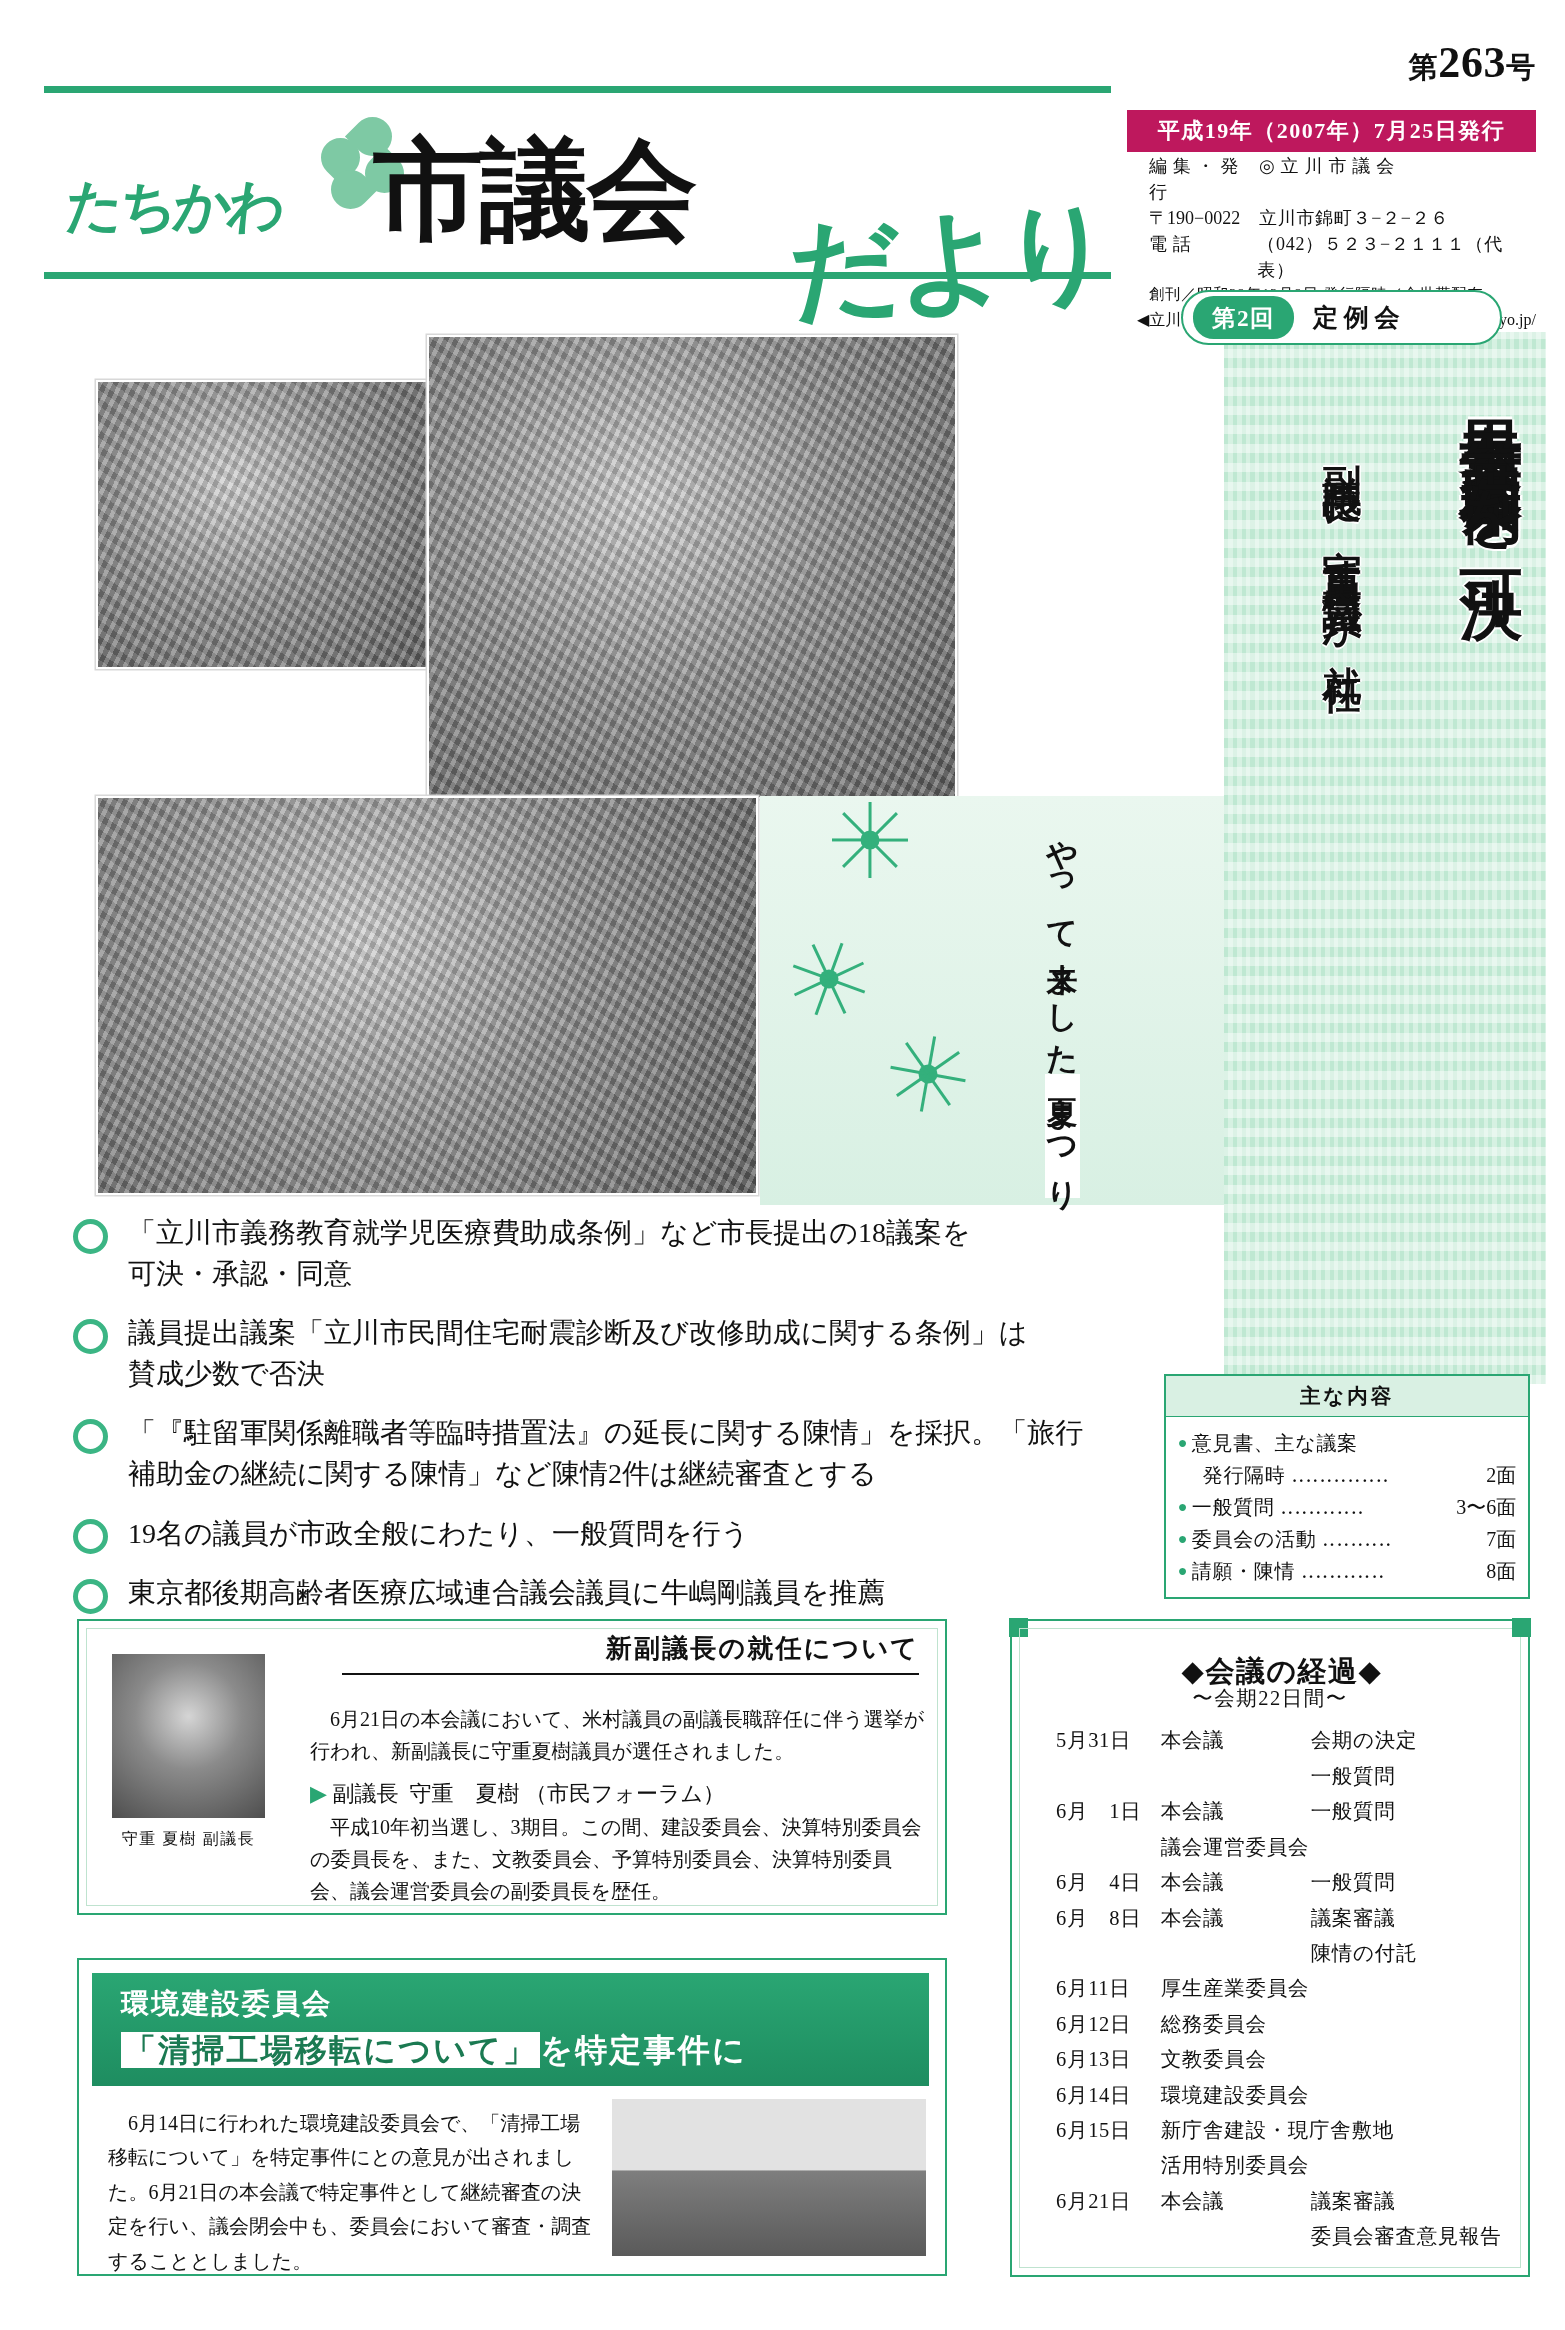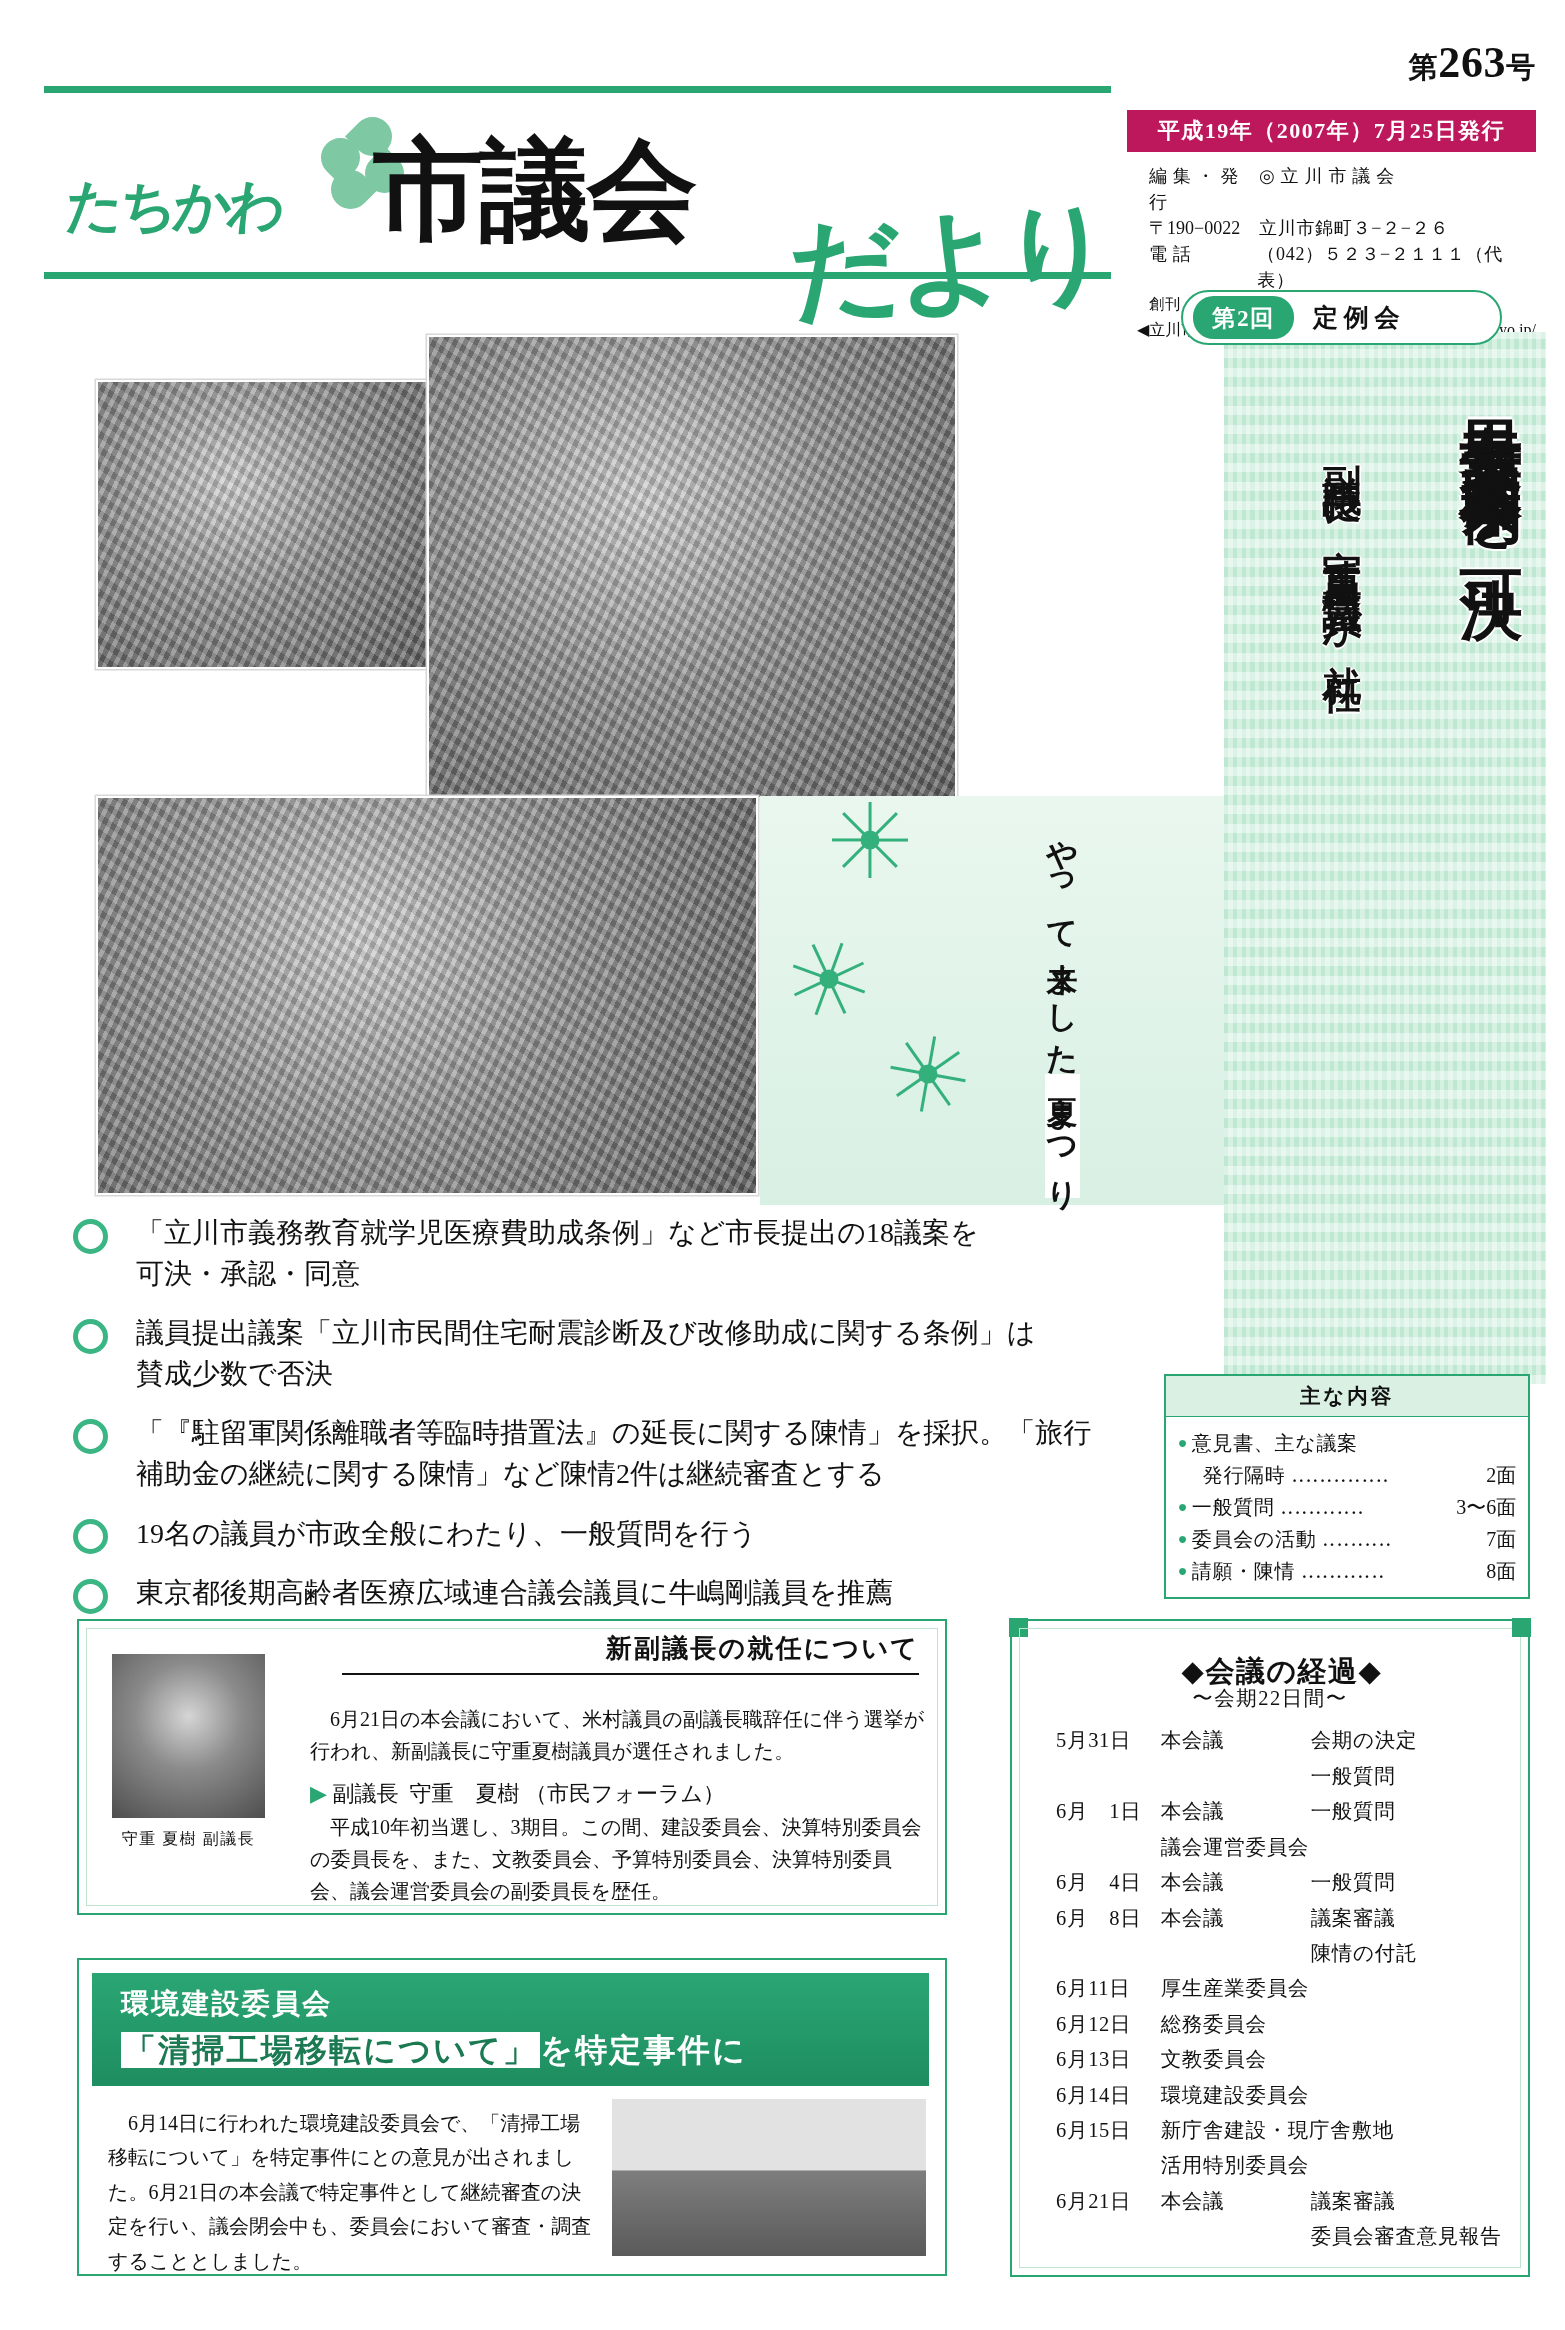--- a/index.html
+++ b/index.html
@@ -59,21 +59,21 @@
     transform:rotate(-4deg);
   }
   .pub-box{
     position:absolute; right:29px; top:110px; width:409px;
     text-align:center;
   }
   .pub-date{
     background:#be185d; color:#fff; font-weight:bold; font-size:22px;
     padding:5.8px 0; letter-spacing:1.5px;
   }
-  .pub-lines{font-size:18px; line-height:1.45; margin-top:11px; letter-spacing:0.7px; text-align:left; padding-left:22px;}
+  .pub-lines{font-size:18px; line-height:1.45; margin-top:1px; letter-spacing:0.7px; text-align:left; padding-left:22px;}
   .pub-lines .row{display:flex;}
   .pub-lines .k{width:110px; letter-spacing:5.8px;}
   .pub-url{
     margin-top:4.4px; font-size:16px; letter-spacing:0px; text-align:right;
   }
 
   
   .ph{position:absolute;border:2.9px solid #fff;box-shadow:0 0 0 1.5px #d8d8d8;
       background:#9a9a9a;overflow:hidden;}
   .ph .noise{
@@ -146,21 +146,21 @@
     position:absolute; right:183px; top:102px;
     writing-mode:vertical-rl;
     font-size:39px; font-weight:bold; letter-spacing:10.2px; line-height:1.1;
     color:#111;
     font-family:"DejaVu Sans","Liberation Sans",sans-serif;
     text-shadow:1.5px 0 0 #fff, -1.5px 0 0 #fff, 0 1.5px 0 #fff, 0 -1.5px 0 #fff;
   }
 
   
   .bullets{position:absolute; left:73px; top:1213px; width:1052px;}
-  .bullet{display:flex; gap:28px; margin-bottom:19px; align-items:flex-start;}
+  .bullet{display:flex; gap:20px; margin-bottom:19px; align-items:flex-start;}
   .bullet .dot{
     flex:0 0 auto;width:25px;height:25px;border-radius:50%;
     background:#fff;border:5.1px solid #3bb584;margin-top:5.8px;
   }
   .bullet .txt{font-size:28px;line-height:1.45;letter-spacing:0px;}
 
   
   .contents{
     position:absolute; right:35px; top:1374px; width:362px;
     border:2.2px solid #2aa673; background:#fff;

